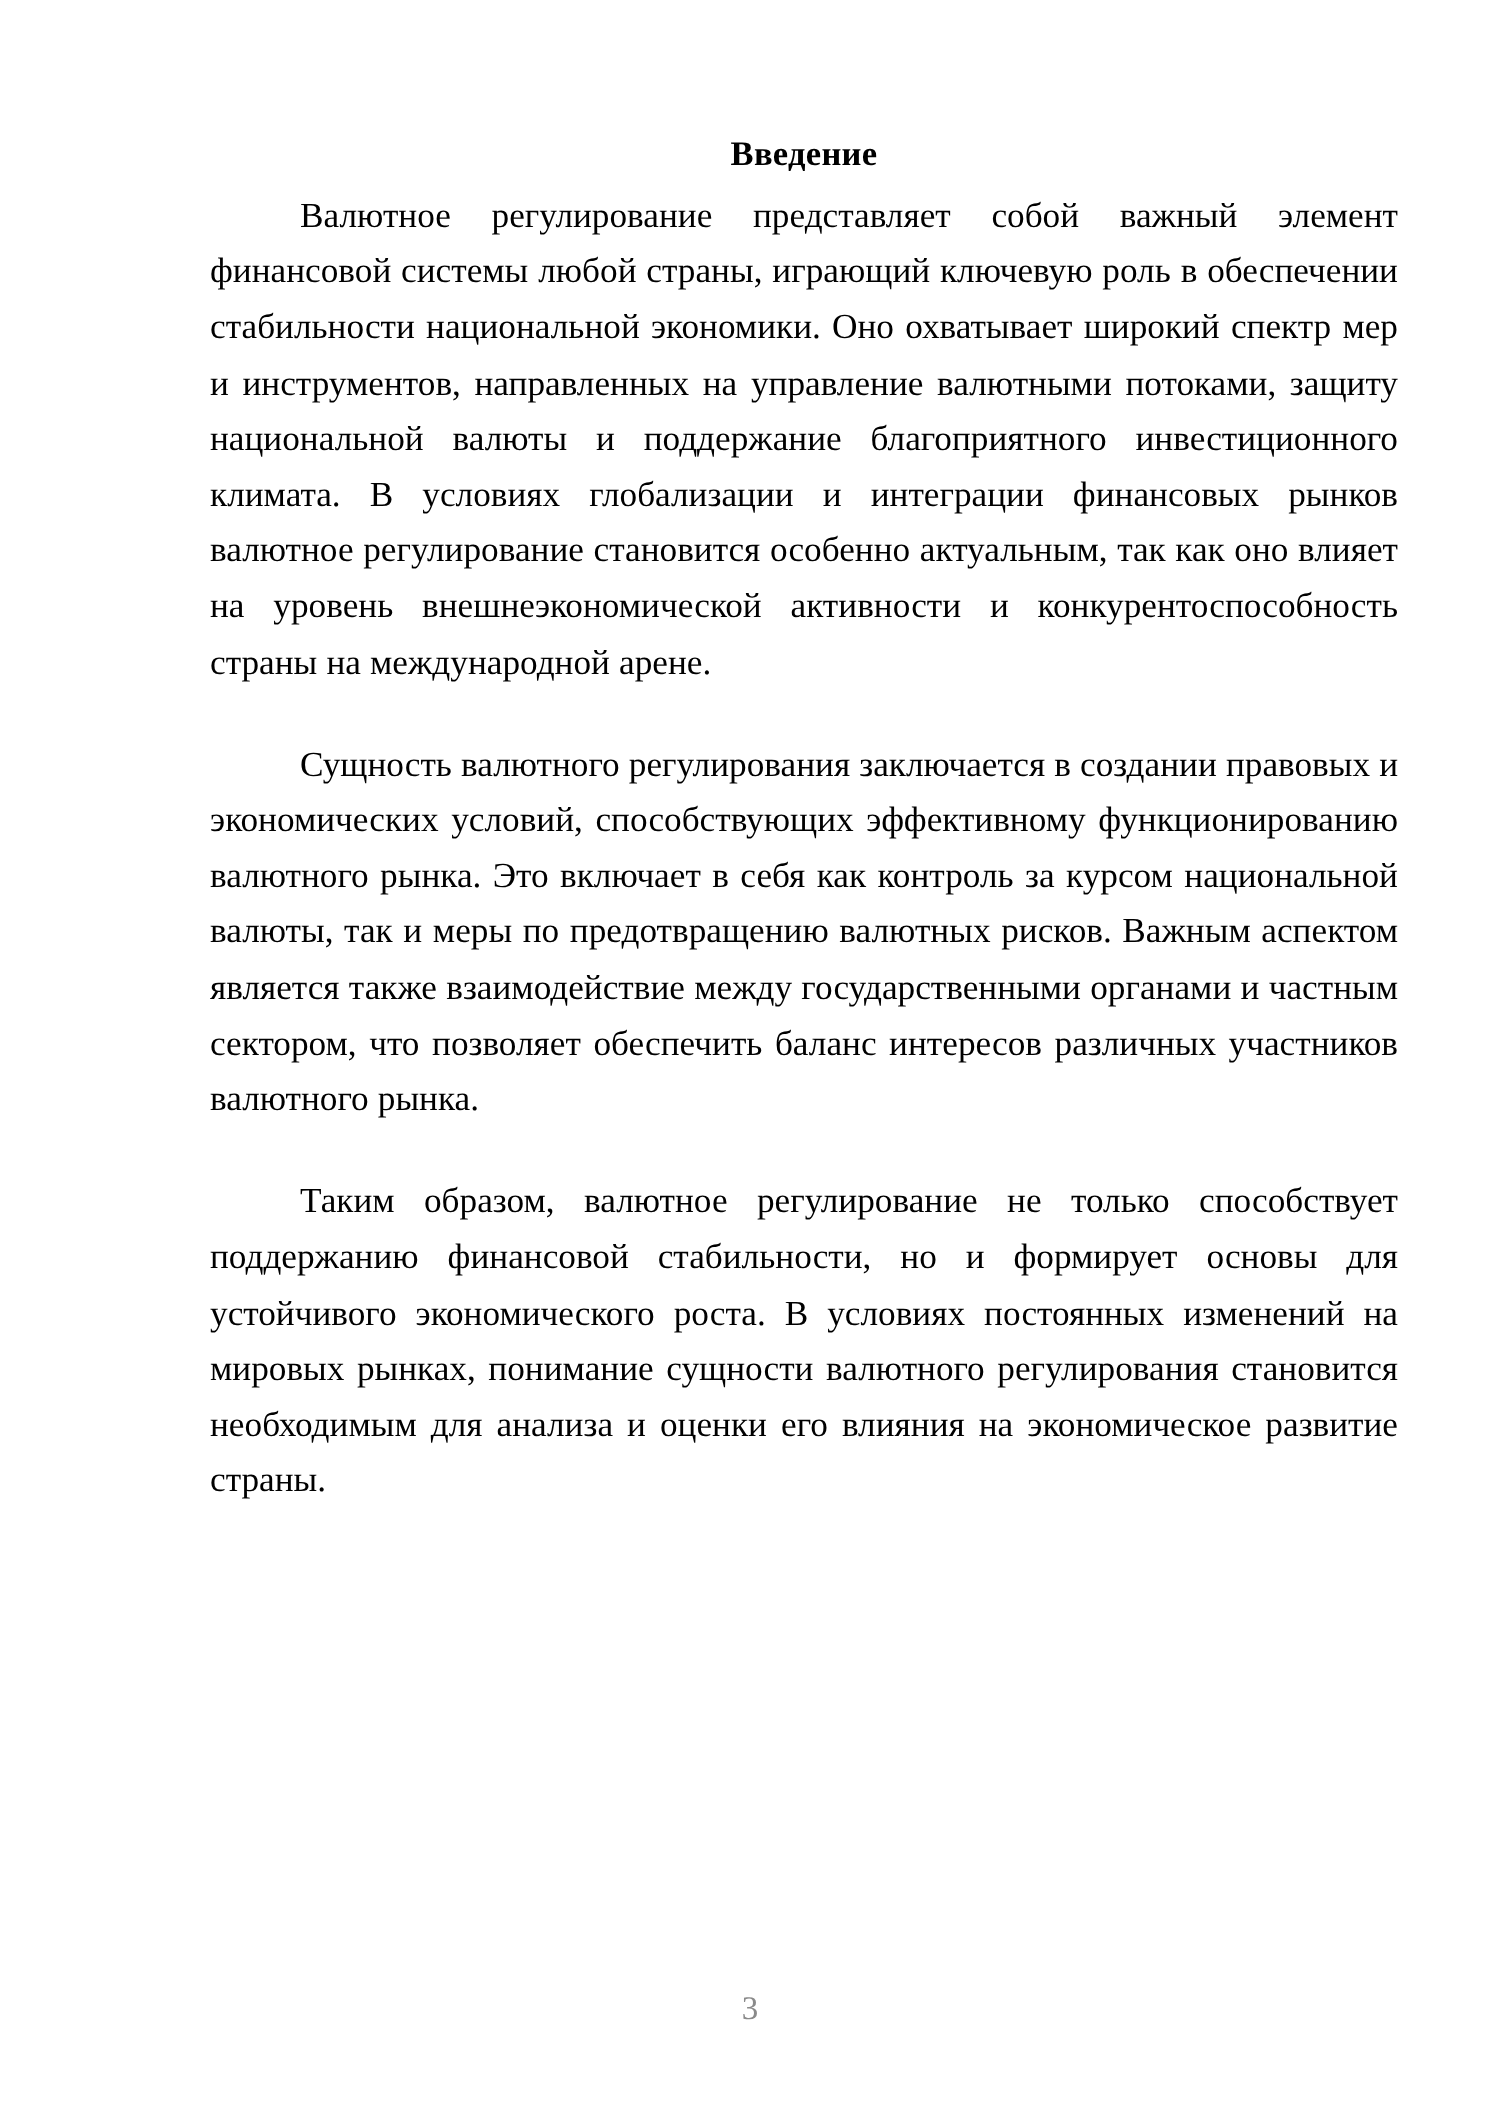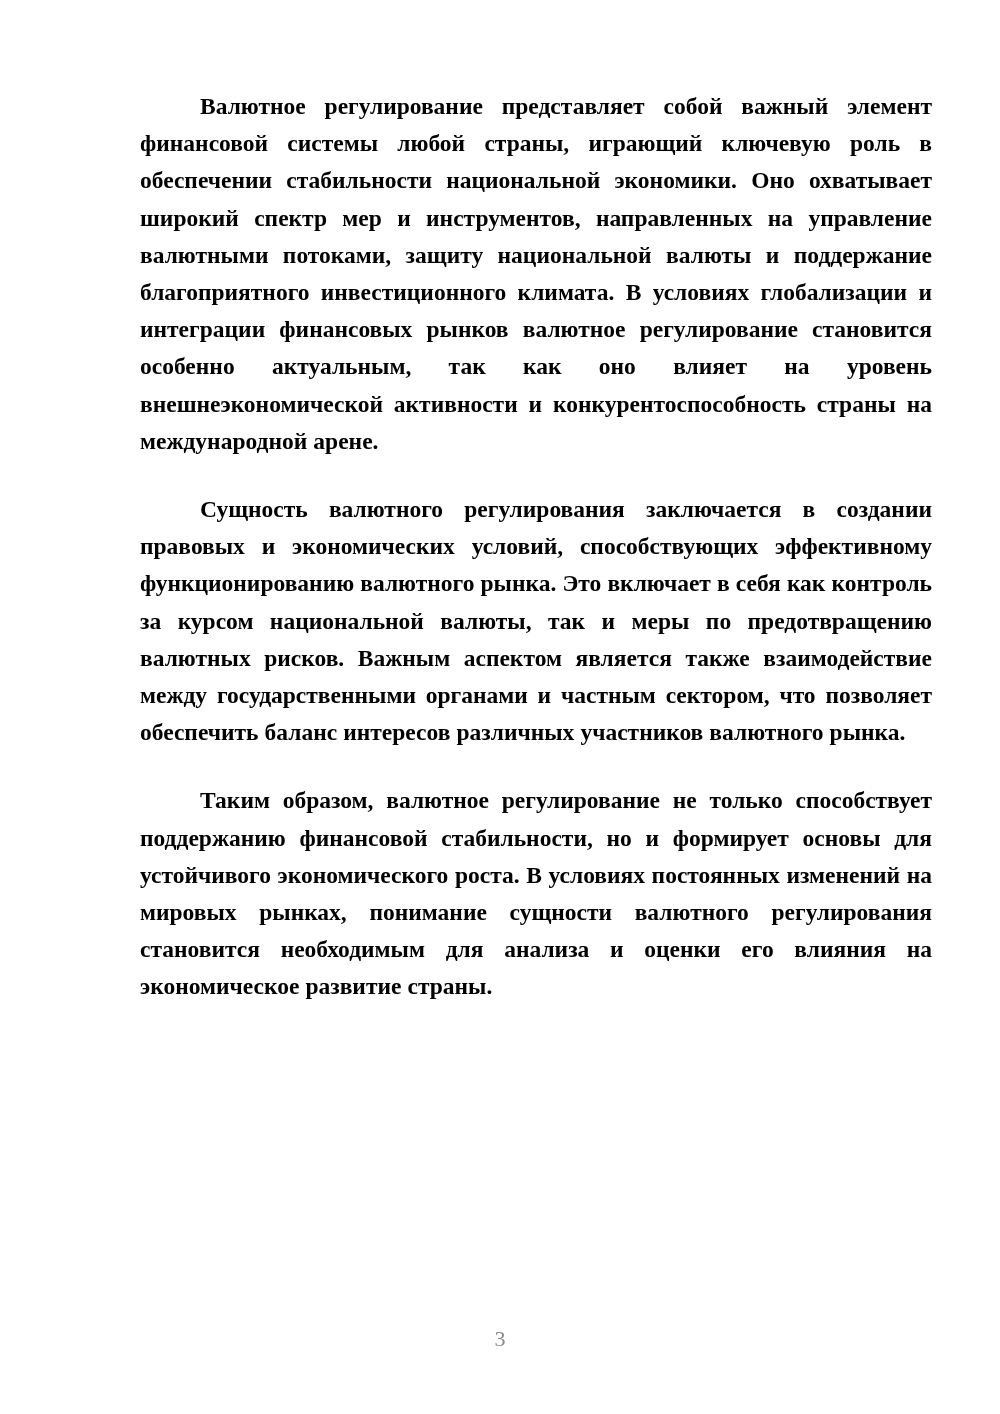--- a/index.html
+++ b/index.html
@@ -42,21 +42,20 @@
     font-size: 23.5px;
     line-height: 37.2px;
     text-align: justify;
     text-align-last: left;
     text-indent: 60px;
     margin: 0;
     padding: 0;
     color: #000000;
     hyphens: none;
     word-spacing: 0.2px;
-    font-weight: bold;
   }
 
   .para + .para {
     margin-top: 31px;
   }
 
   .page-number {
     position: absolute;
     left: 0;
     right: 0;
@@ -68,20 +67,21 @@
     font-family: "Liberation Serif", "DejaVu Serif", serif;
   }
 </style>
 </head>
 <body>
 
 <div class="page">
 
   <div class="content">
 
+    <h1 class="doc-heading">Введение</h1>
 
     <p class="para">Валютное регулирование представляет собой важный элемент финансовой системы любой страны, играющий ключевую роль в обеспечении стабильности национальной экономики. Оно охватывает широкий спектр мер и инструментов, направленных на управление валютными потоками, защиту национальной валюты и поддержание благоприятного инвестиционного климата. В условиях глобализации и интеграции финансовых рынков валютное регулирование становится особенно актуальным, так как оно влияет на уровень внешнеэкономической активности и конкурентоспособность страны на международной арене.</p>
 
     <p class="para">Сущность валютного регулирования заключается в создании правовых и экономических условий, способствующих эффективному функционированию валютного рынка. Это включает в себя как контроль за курсом национальной валюты, так и меры по предотвращению валютных рисков. Важным аспектом является также взаимодействие между государственными органами и частным сектором, что позволяет обеспечить баланс интересов различных участников валютного рынка.</p>
 
     <p class="para">Таким образом, валютное регулирование не только способствует поддержанию финансовой стабильности, но и формирует основы для устойчивого экономического роста. В условиях постоянных изменений на мировых рынках, понимание сущности валютного регулирования становится необходимым для анализа и оценки его влияния на экономическое развитие страны.</p>
 
   </div>
 
   <div class="page-number">3</div>

